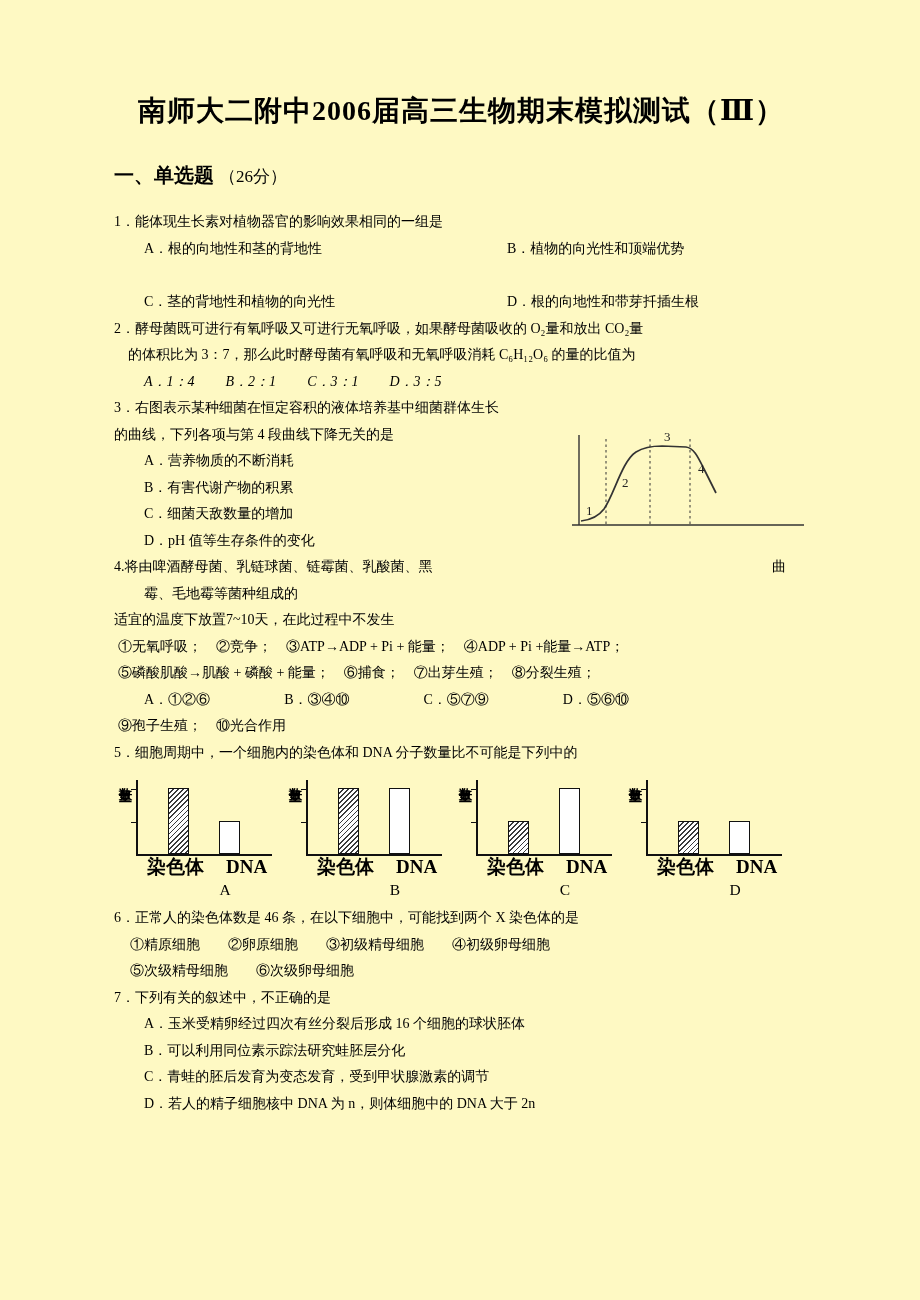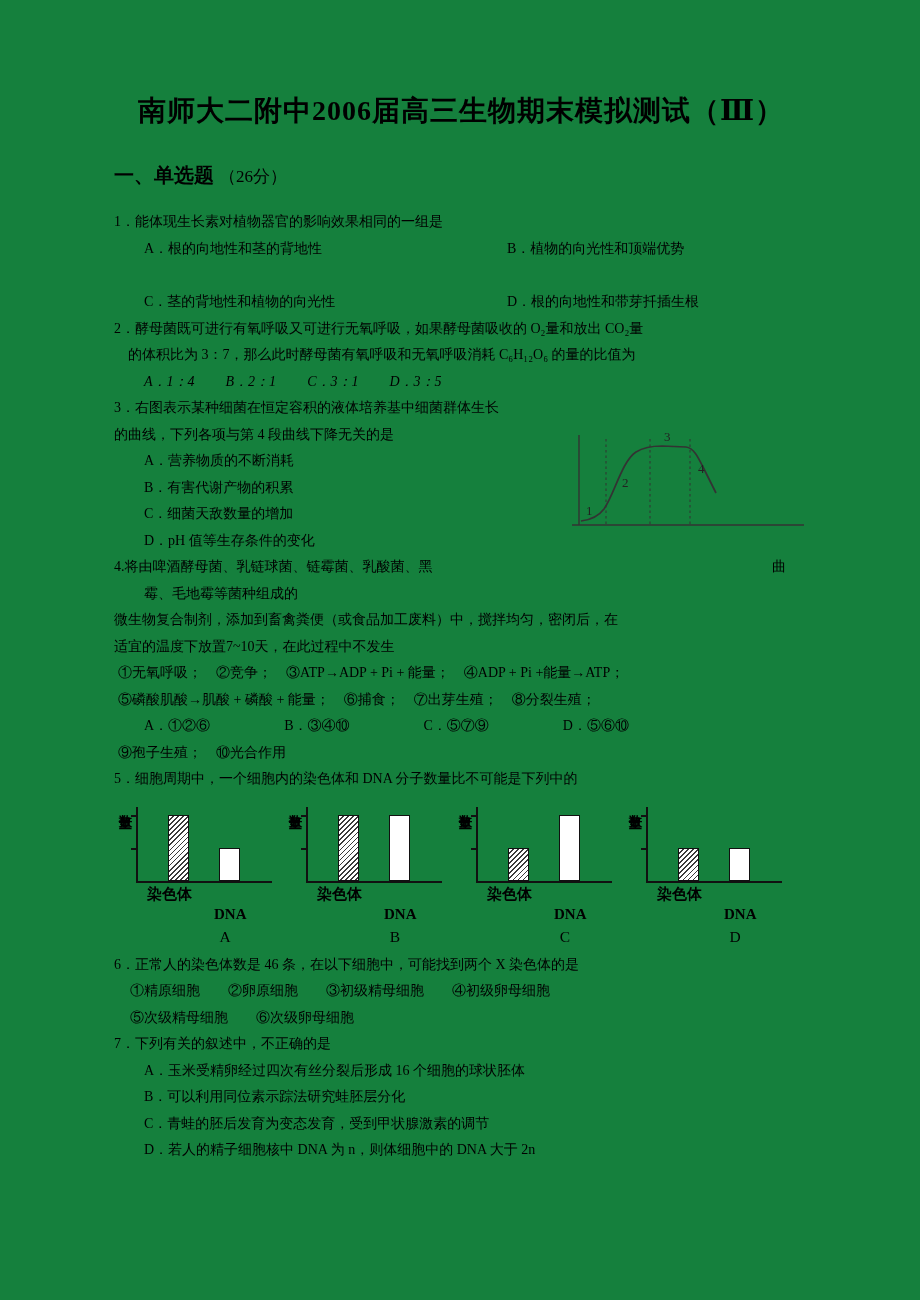--- a/index.html
+++ b/index.html
@@ -1,20 +1,20 @@
 <!DOCTYPE html>
 <html><head>
 <meta charset="utf-8">
 <style>
   * { margin:0; padding:0; box-sizing:border-box; }
   html,body { background:#ffffff; }
   .page {
     position:relative;
     width:920px; height:1300px;
-    background:#15803d;
+    background:#fef9c3;
     color:#000;
     font-family:"Liberation Serif","DejaVu Serif",serif;
     padding:92px 112px 0 114px;
     overflow:hidden;
   }
   .title {
     font-size:28px; font-weight:700;
     text-align:center; letter-spacing:1px;
     margin-bottom:32px;
   }
@@ -53,23 +53,23 @@
     display:flex; align-items:flex-end; gap:30px; padding-left:30px;
     position:relative;
   }
   .plot::before, .plot::after {
     content:""; position:absolute; left:-7px; width:7px; height:1.5px; background:#111;
   }
   .plot::before { bottom:31px; }
   .plot::after  { bottom:64px; }
   .bar { width:21px; border:1.3px solid #111; background:#fff; }
   .bar.hatched { background:repeating-linear-gradient(135deg,#ffffff 0 2.5px,#3a3a3a 2.5px 3.6px); }
-  .xlabels { display:flex; font-size:15px; font-weight:700; line-height:18px; margin-top:2px; }
+  .xlabels { display:flex; font-size:19px; font-weight:700; line-height:18px; margin-top:2px; }
   .xlabels span:first-child { margin-left:11px; }
-  .xlabels span:last-child  { margin-left:22px;margin-top:20px; }
+  .xlabels span:last-child  { margin-left:22px; }
   .letter { width:130px; margin-left:24px; text-align:center; margin-top:5px; font-size:15.5px; }
 </style>
 </head>
 <body>
 
 <div class="page">
 
   <h1 class="title">南师大二附中2006届高三生物期末模拟测试（Ⅲ）</h1>
 
   <div class="heading">
@@ -119,21 +119,20 @@
       <text x="126" y="48">4</text>
     </svg>
   </div>
 
   <div>
     <div class="line row-between">
       <span>4.将由啤酒酵母菌、乳链球菌、链霉菌、乳酸菌、黑</span>
       <span>曲</span>
     </div>
     <div class="line ind30">霉、毛地霉等菌种组成的</div>
-    <div class="line">微生物复合制剂，添加到畜禽粪便（或食品加工废料）中，搅拌均匀，密闭后，在</div>
     <div class="line">适宜的温度下放置7~10天，在此过程中不发生</div>
     <div class="line ind4">①无氧呼吸；　②竞争；　③ATP→ADP + Pi + 能量；　④ADP + Pi +能量→ATP；</div>
     <div class="line ind4">⑤磷酸肌酸→肌酸 + 磷酸 + 能量；　⑥捕食；　⑦出芽生殖；　⑧分裂生殖；</div>
     <div class="line opt-row gap74">
       <span>A．①②⑥</span>
       <span>B．③④⑩</span>
       <span>C．⑤⑦⑨</span>
       <span>D．⑤⑥⑩</span>
     </div>
     <div class="line ind4">⑨孢子生殖；　⑩光合作用</div>

